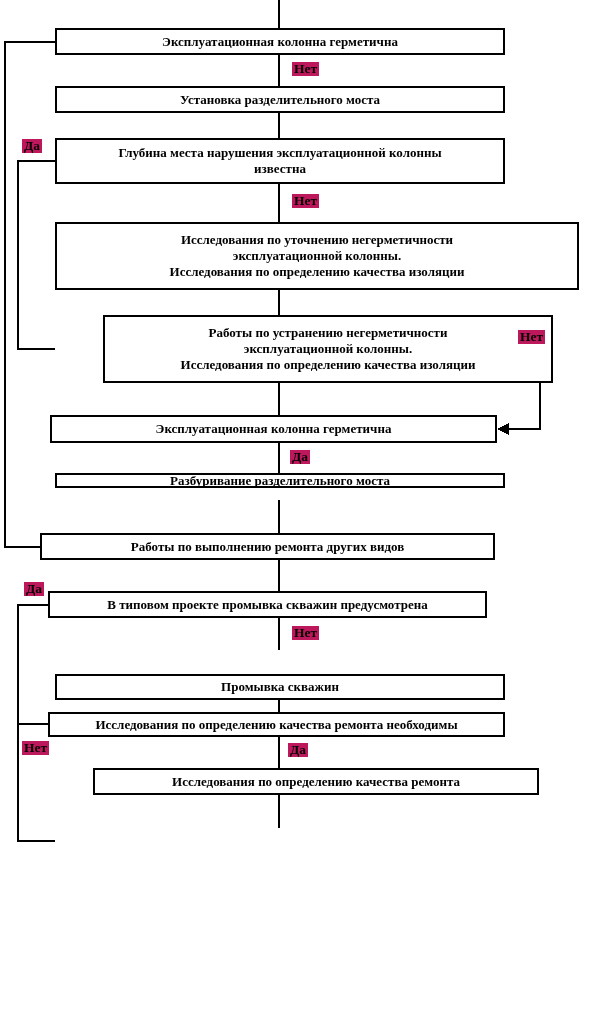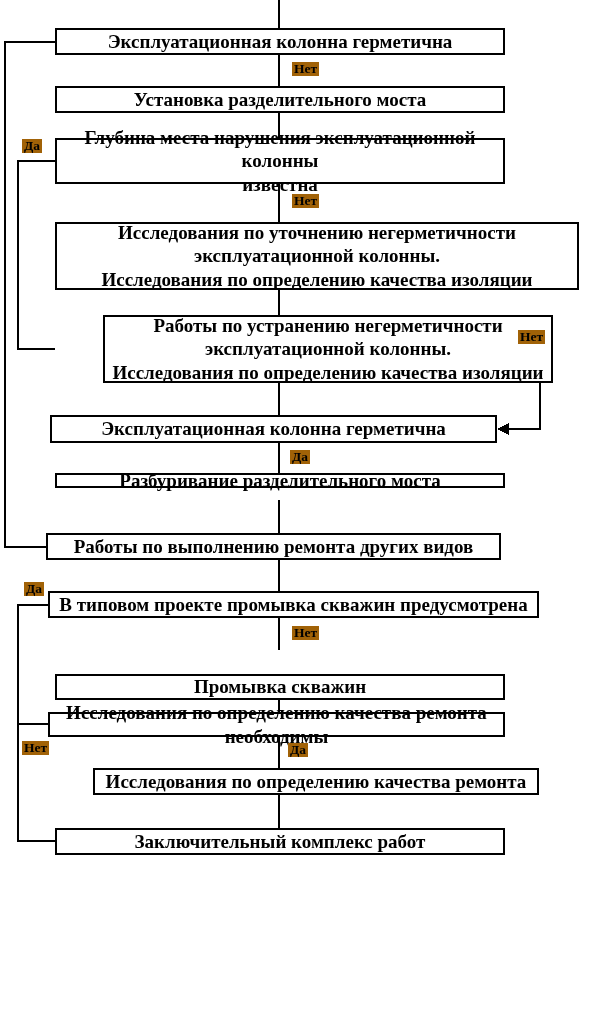--- a/index.html
+++ b/index.html
@@ -14,30 +14,30 @@
   #wires{position:absolute;left:0;top:0;width:608px;height:1028px;}
   .node{
     position:absolute;
     box-sizing:border-box;
     border:2px solid #000;
     background:#fff;
     display:flex;align-items:center;justify-content:center;
     text-align:center;
     white-space:pre-line;
     font-weight:bold;
-    font-size:19px;
+    font-size:13px;
     line-height:1.22;
     padding:2px 6px;
   }
   .blabel{
     position:absolute;
     font-weight:bold;
     font-size:13.5px;
     line-height:1;
-    background:#a16207;
+    background:#be185d;
     padding:0 2px;
     text-align:center;
   }
 </style>
 </head>
 <body>
 
 <div id="canvas">
 
   <svg id="wires" viewBox="0 0 608 1028" shape-rendering="crispEdges">
@@ -72,26 +72,25 @@
   <div class="node" style="left:55px;top:138px;width:450px;height:46px;">Глубина места нарушения эксплуатационной колонны
 известна</div>
   <div class="node" style="left:55px;top:222px;width:524px;height:68px;">Исследования по уточнению негерметичности
 эксплуатационной колонны.
 Исследования по определению качества изоляции</div>
   <div class="node" style="left:55px;top:315px;width:450px;height:68px;margin-left:48px;">Работы по устранению негерметичности
 эксплуатационной колонны.
 Исследования по определению качества изоляции</div>
   <div class="node" style="left:50px;top:415px;width:447px;height:28px;">Эксплуатационная колонна герметична</div>
   <div class="node" style="left:55px;top:473px;width:450px;height:15px;">Разбуривание разделительного моста</div>
-  <div class="node" style="left:46px;top:533px;width:455px;height:27px;">Работы по выполнению ремонта других видов</div>
-  <div class="node" style="left:48px;top:591px;width:491px;height:27px;">В типовом проекте промывка скважин предусмотрена</div>
+  <div class="node" style="left:40px;top:533px;width:455px;height:27px;">Работы по выполнению ремонта других видов</div>
+  <div class="node" style="left:48px;top:591px;width:439px;height:27px;">В типовом проекте промывка скважин предусмотрена</div>
   <div class="node" style="left:55px;top:650px;width:450px;height:26px;margin-top:24px;">Промывка скважин</div>
   <div class="node" style="left:48px;top:712px;width:457px;height:25px;">Исследования по определению качества ремонта необходимы</div>
   <div class="node" style="left:55px;top:768px;width:446px;height:27px;margin-left:38px;">Исследования по определению качества ремонта</div>
-  <div class="node" style="left:55px;top:828px;width:450px;height:27px;">Заключительный комплекс работ</div>
 
   <span class="blabel" style="left:292px;top:62px;">Нет</span>
   <span class="blabel" style="left:22px;top:139px;">Да</span>
   <span class="blabel" style="left:292px;top:194px;">Нет</span>
   <span class="blabel" style="left:518px;top:330px;">Нет</span>
   <span class="blabel" style="left:290px;top:450px;">Да</span>
   <span class="blabel" style="left:24px;top:582px;">Да</span>
   <span class="blabel" style="left:292px;top:626px;">Нет</span>
   <span class="blabel" style="left:288px;top:743px;">Да</span>
   <span class="blabel" style="left:22px;top:741px;">Нет</span>

